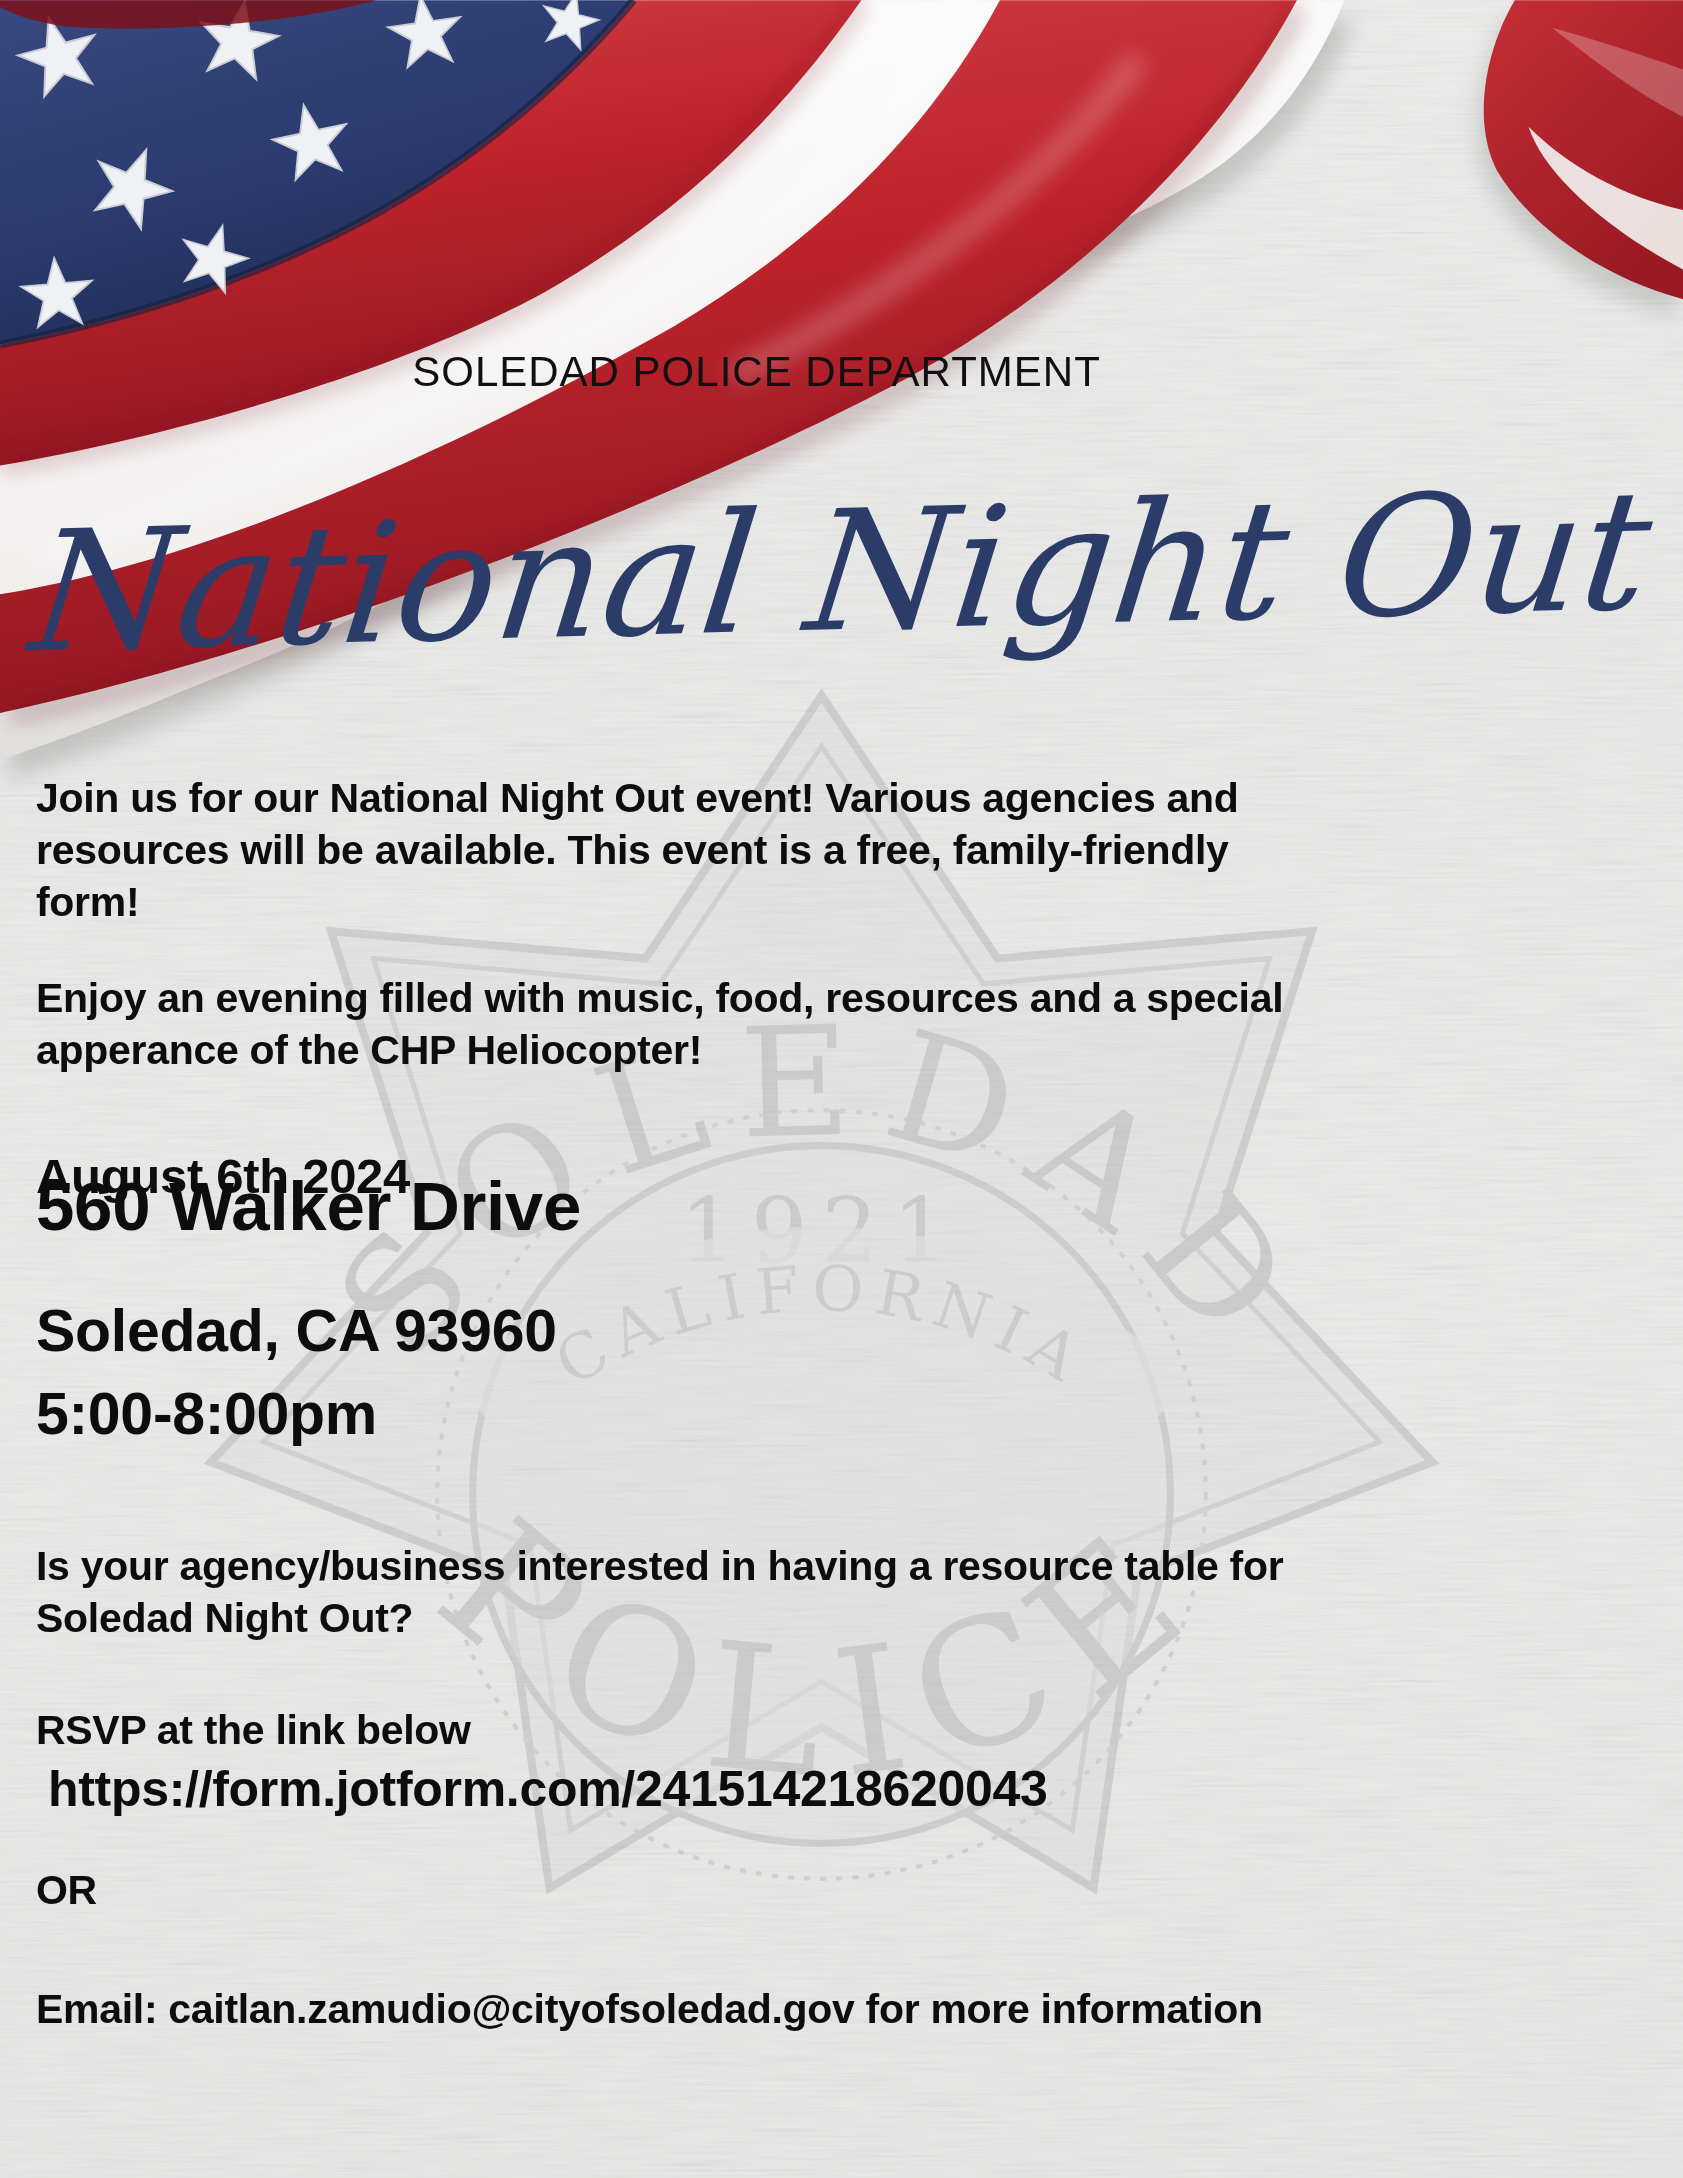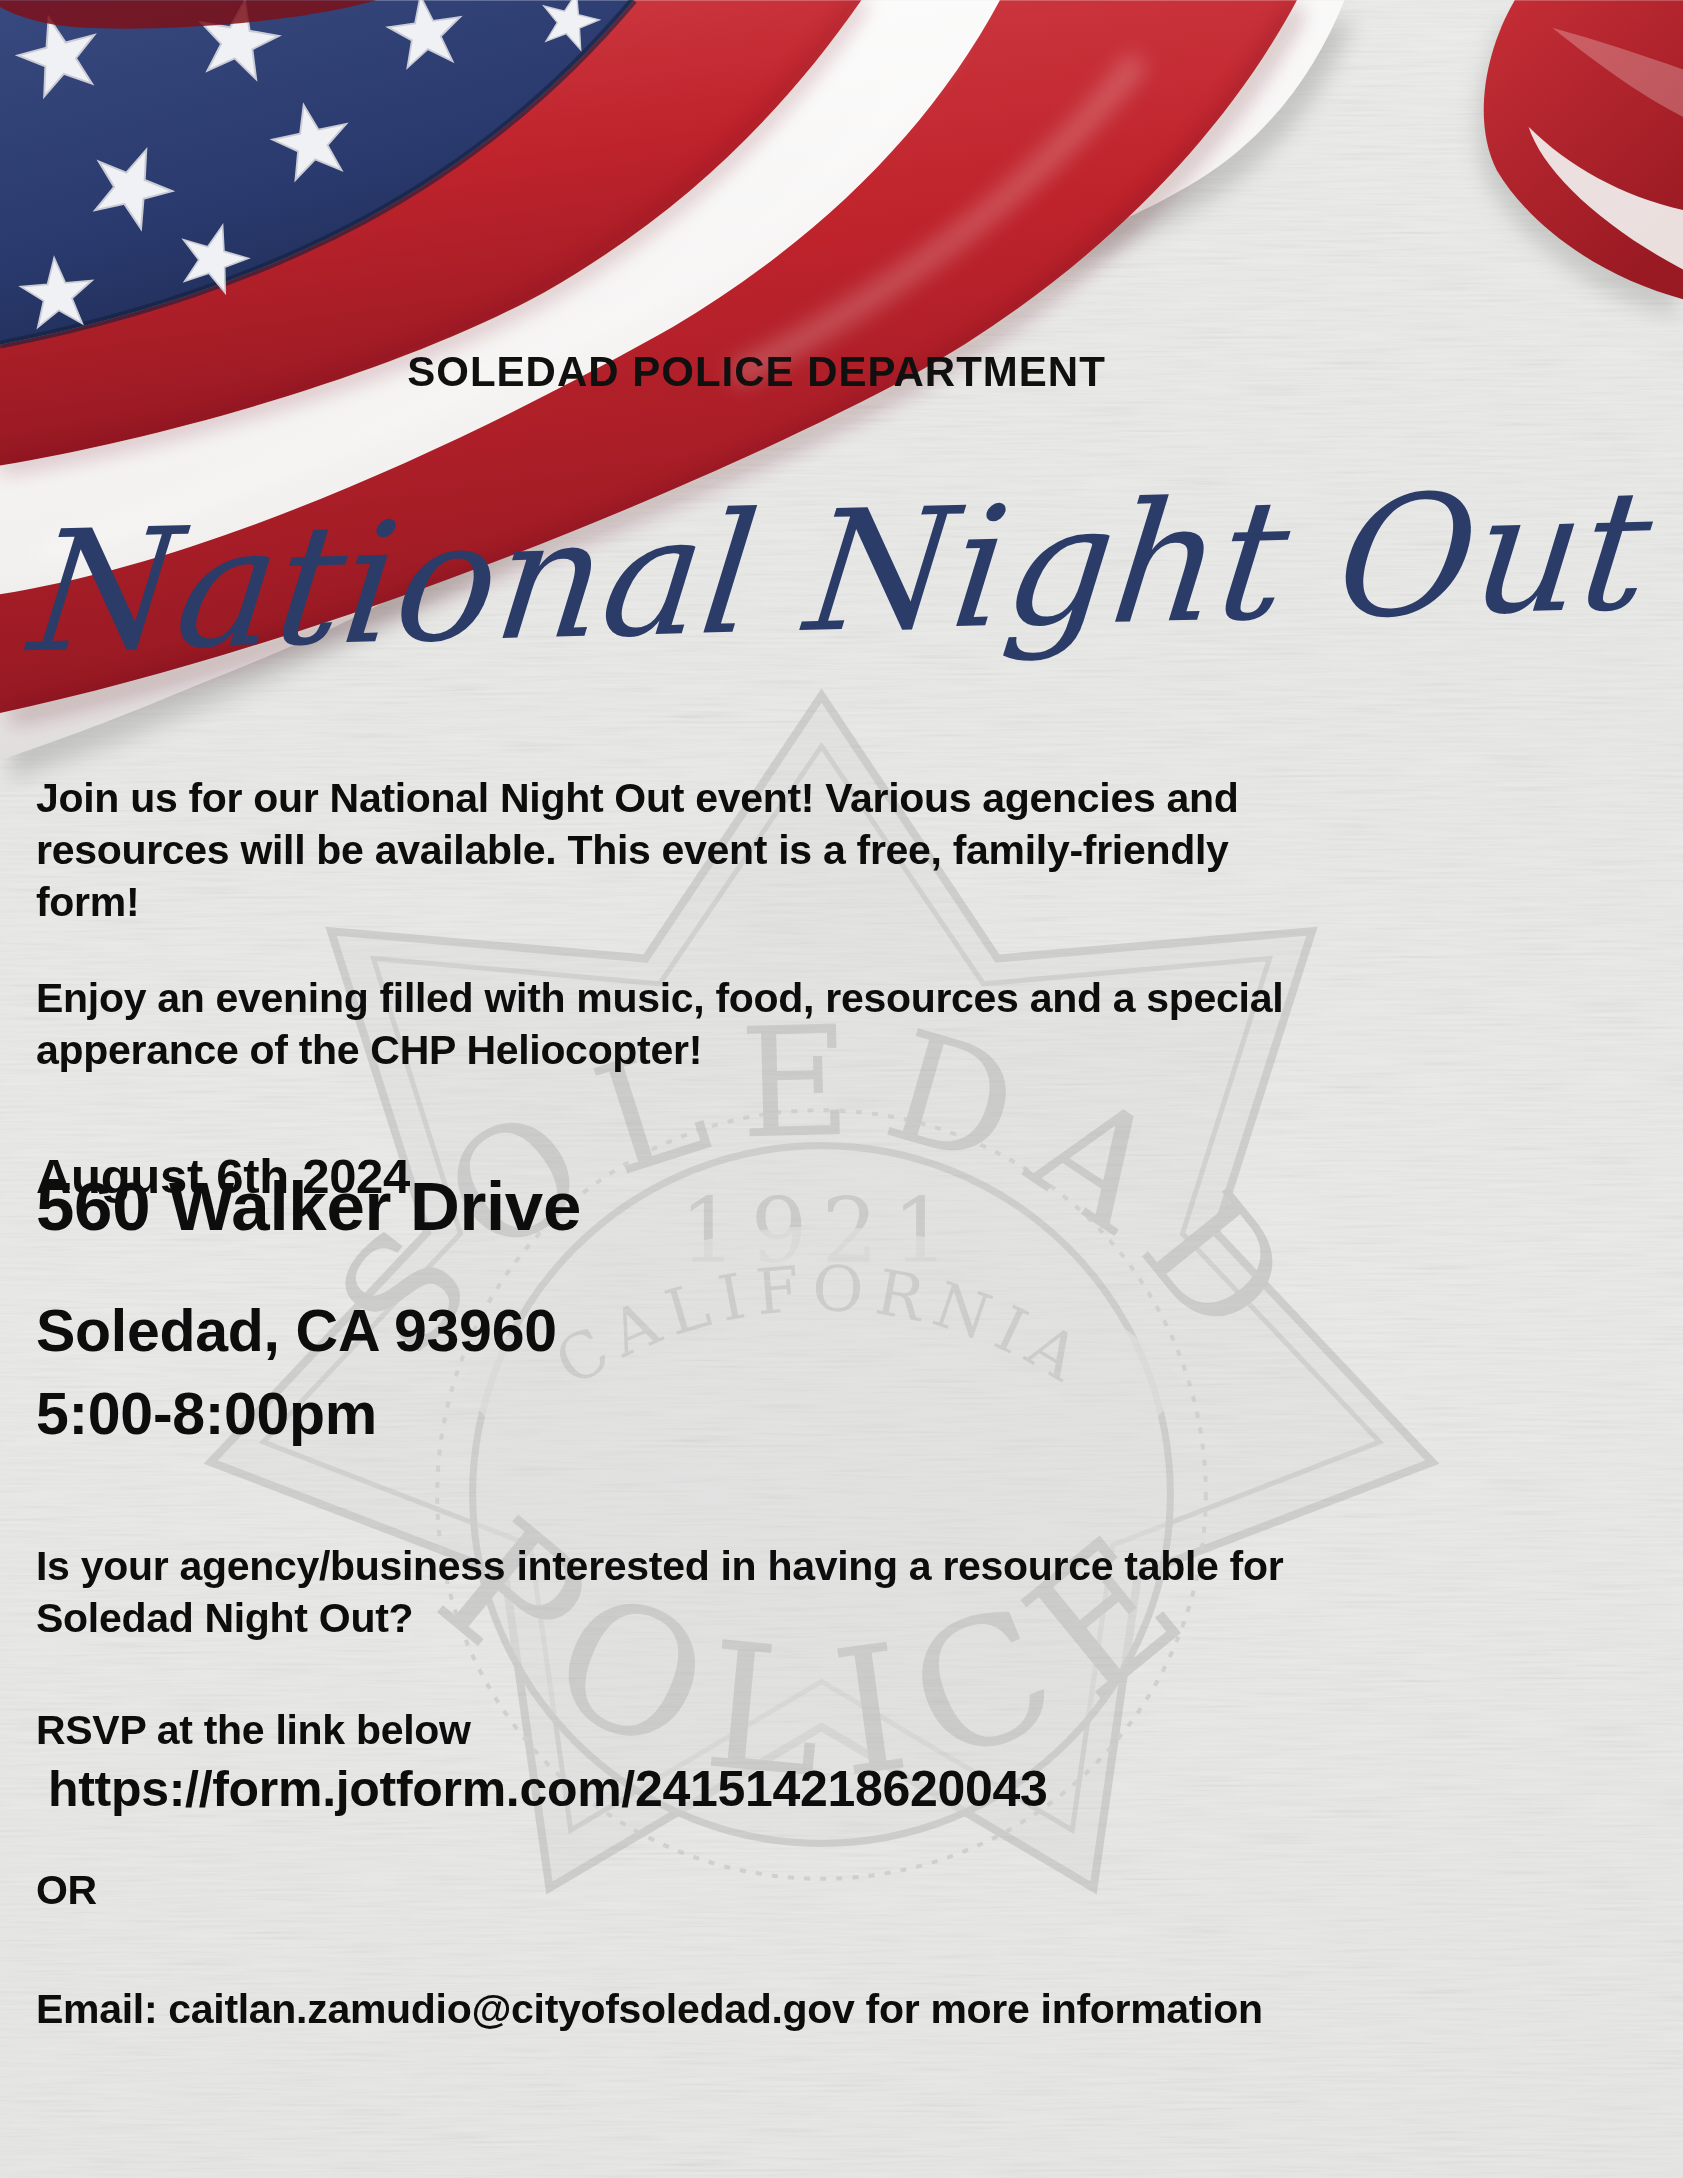--- a/index.html
+++ b/index.html
@@ -7,21 +7,21 @@
     position:relative;width:1683px;height:2178px;overflow:hidden;
     background:linear-gradient(180deg,#ececeb 0%,#e9e9e8 30%,#eaeae9 60%,#e7e7e6 100%);
     font-family:"Liberation Sans",sans-serif;color:#0e0e0e;
   }
   .abs{position:absolute;}
   .texture-svg{left:0;top:0;pointer-events:none;}
   .watermark-svg{left:79px;top:554px;opacity:.28;pointer-events:none;}
   .flag-svg{left:0;top:0;}
   .dept-header{
     top:348px;left:0;width:1513px;text-align:center;
-    font-size:42px;font-weight:700;letter-spacing:1px;color:#101010;
+    font-size:42px;font-weight:400;letter-spacing:1px;color:#101010;
   }
   .script-title{
     top:447px;left:0;width:1683px;text-align:center;
     font-family:"DejaVu Serif",serif;font-style:italic;font-weight:500;
     font-size:166px;line-height:1.5;transform:rotate(-1.5deg) skewX(-8deg);
   }
   .body-block{left:36px;font-weight:700;font-size:41px;letter-spacing:-0.3px;color:#0d0d0d;}
   .body-block .ln{line-height:52px;white-space:nowrap;}
   .p1{top:772px;}
   .p2{top:972px;}

